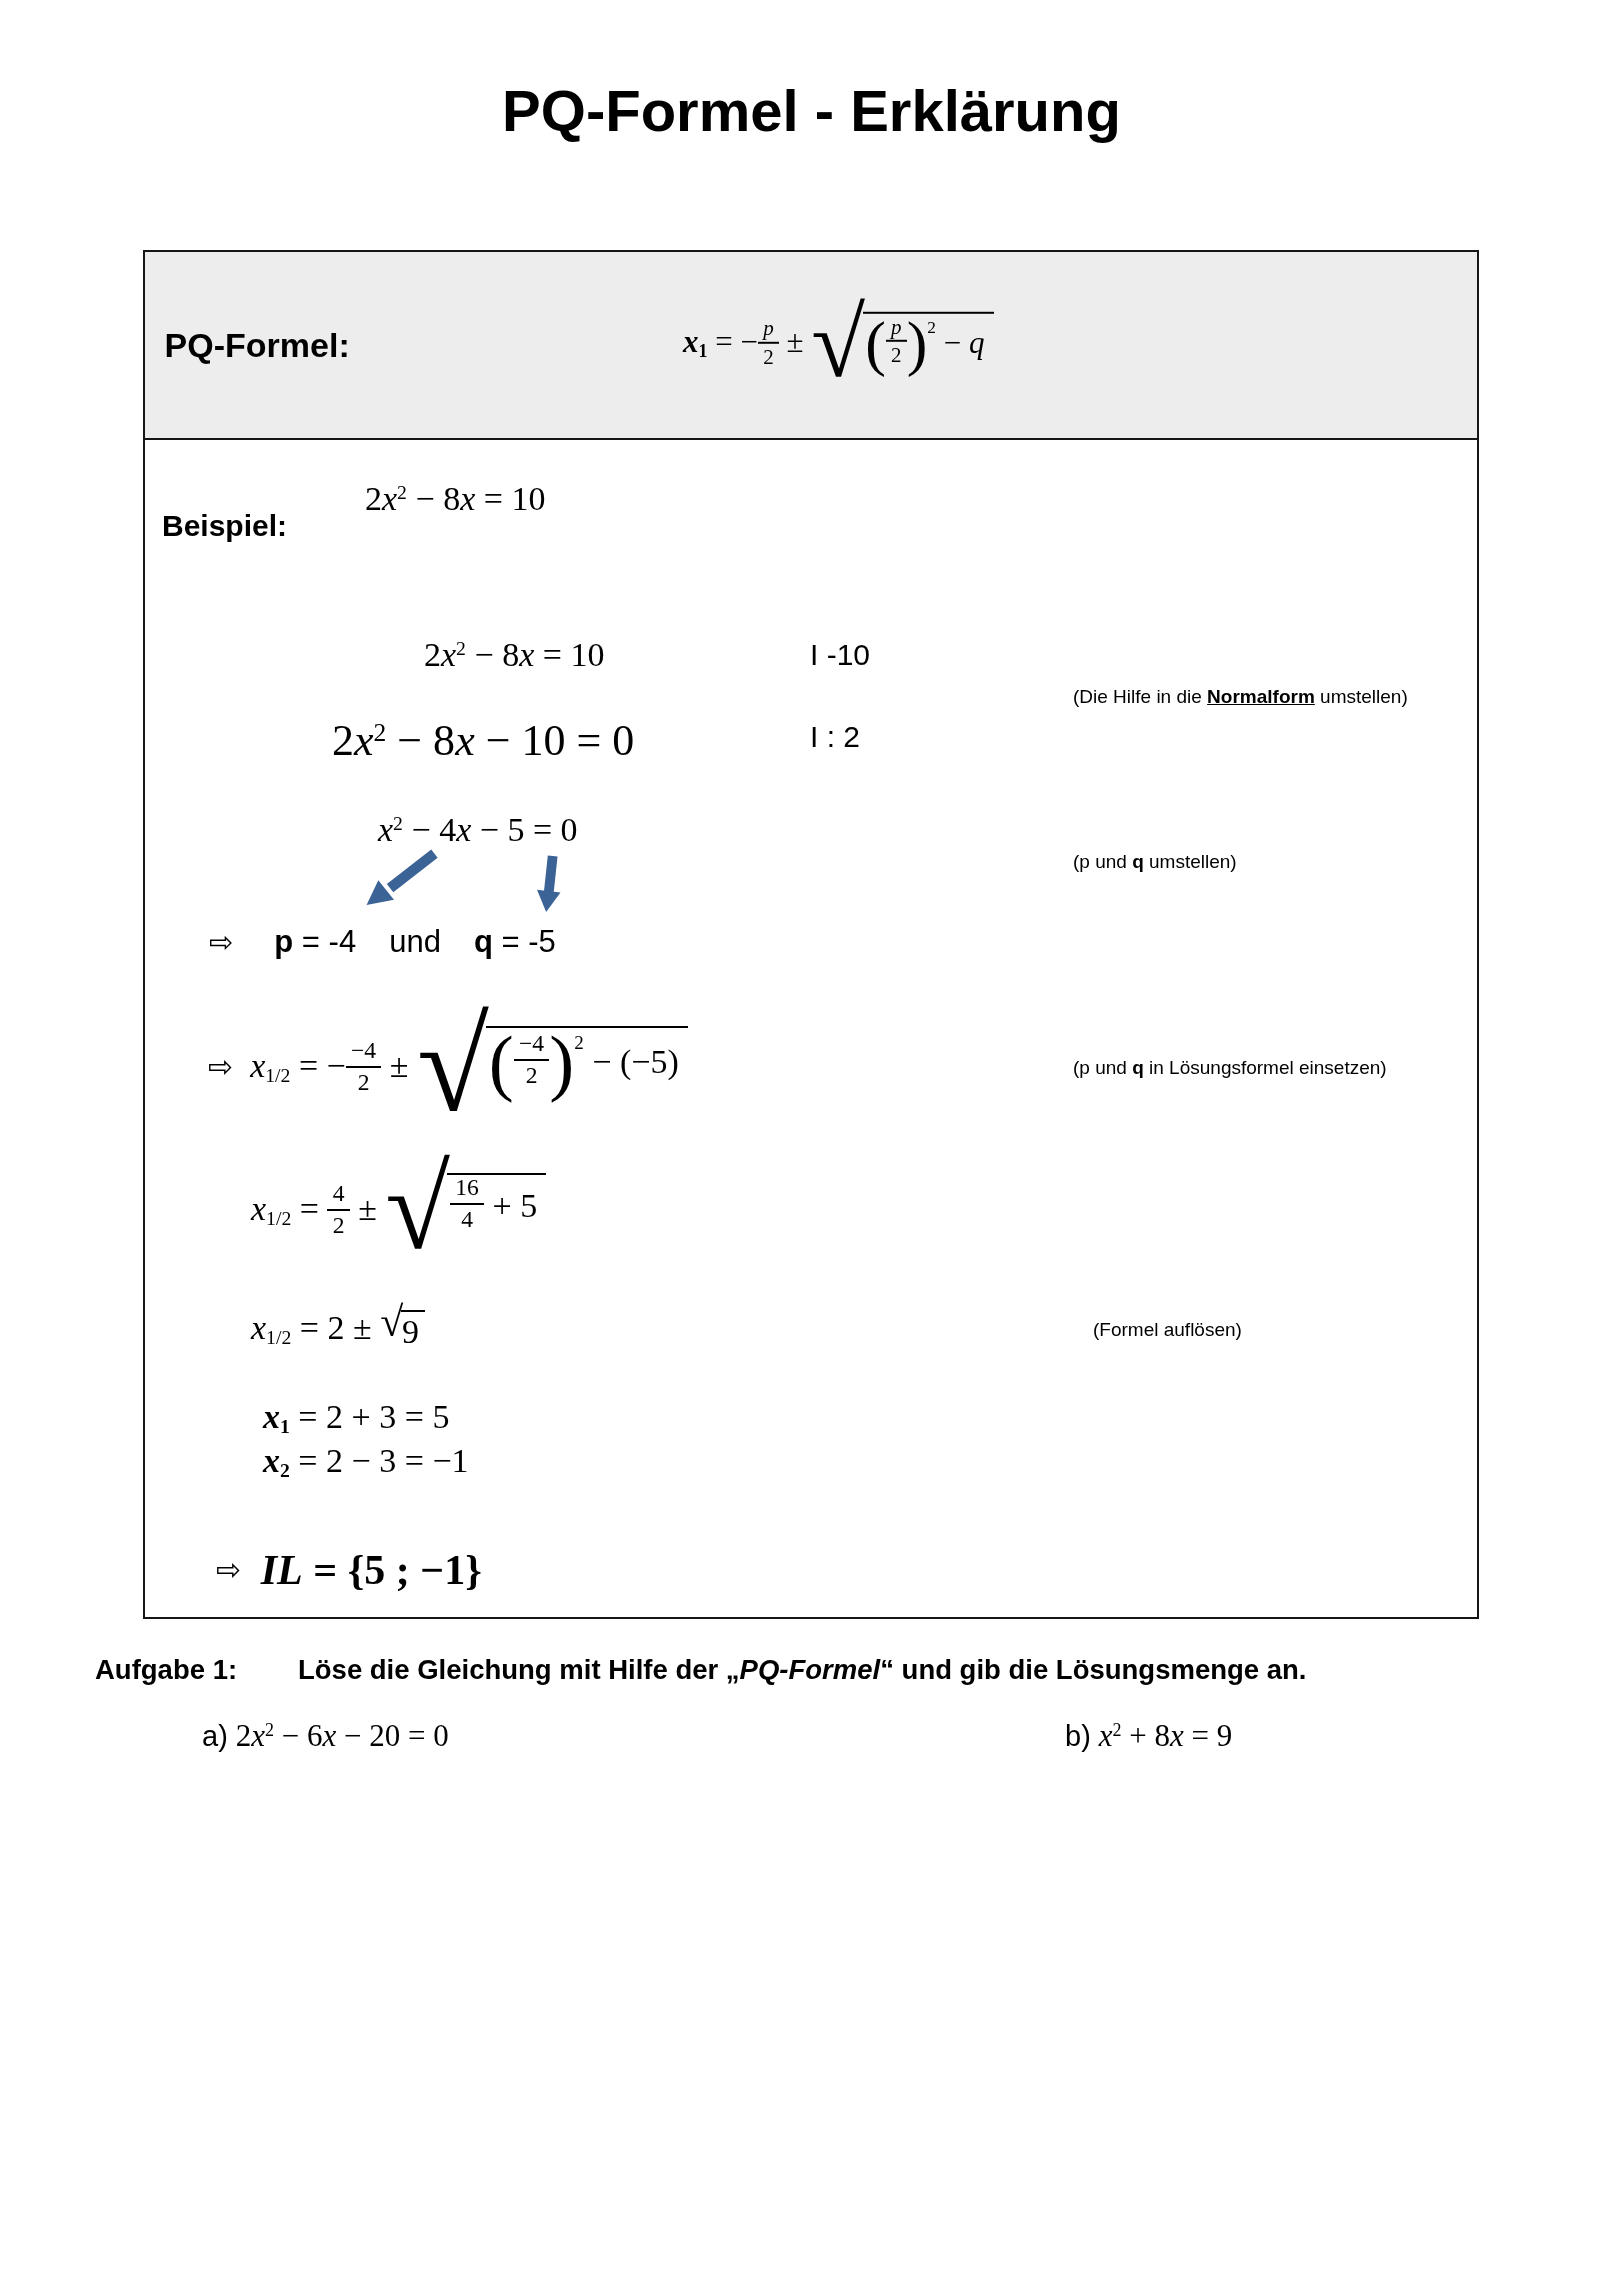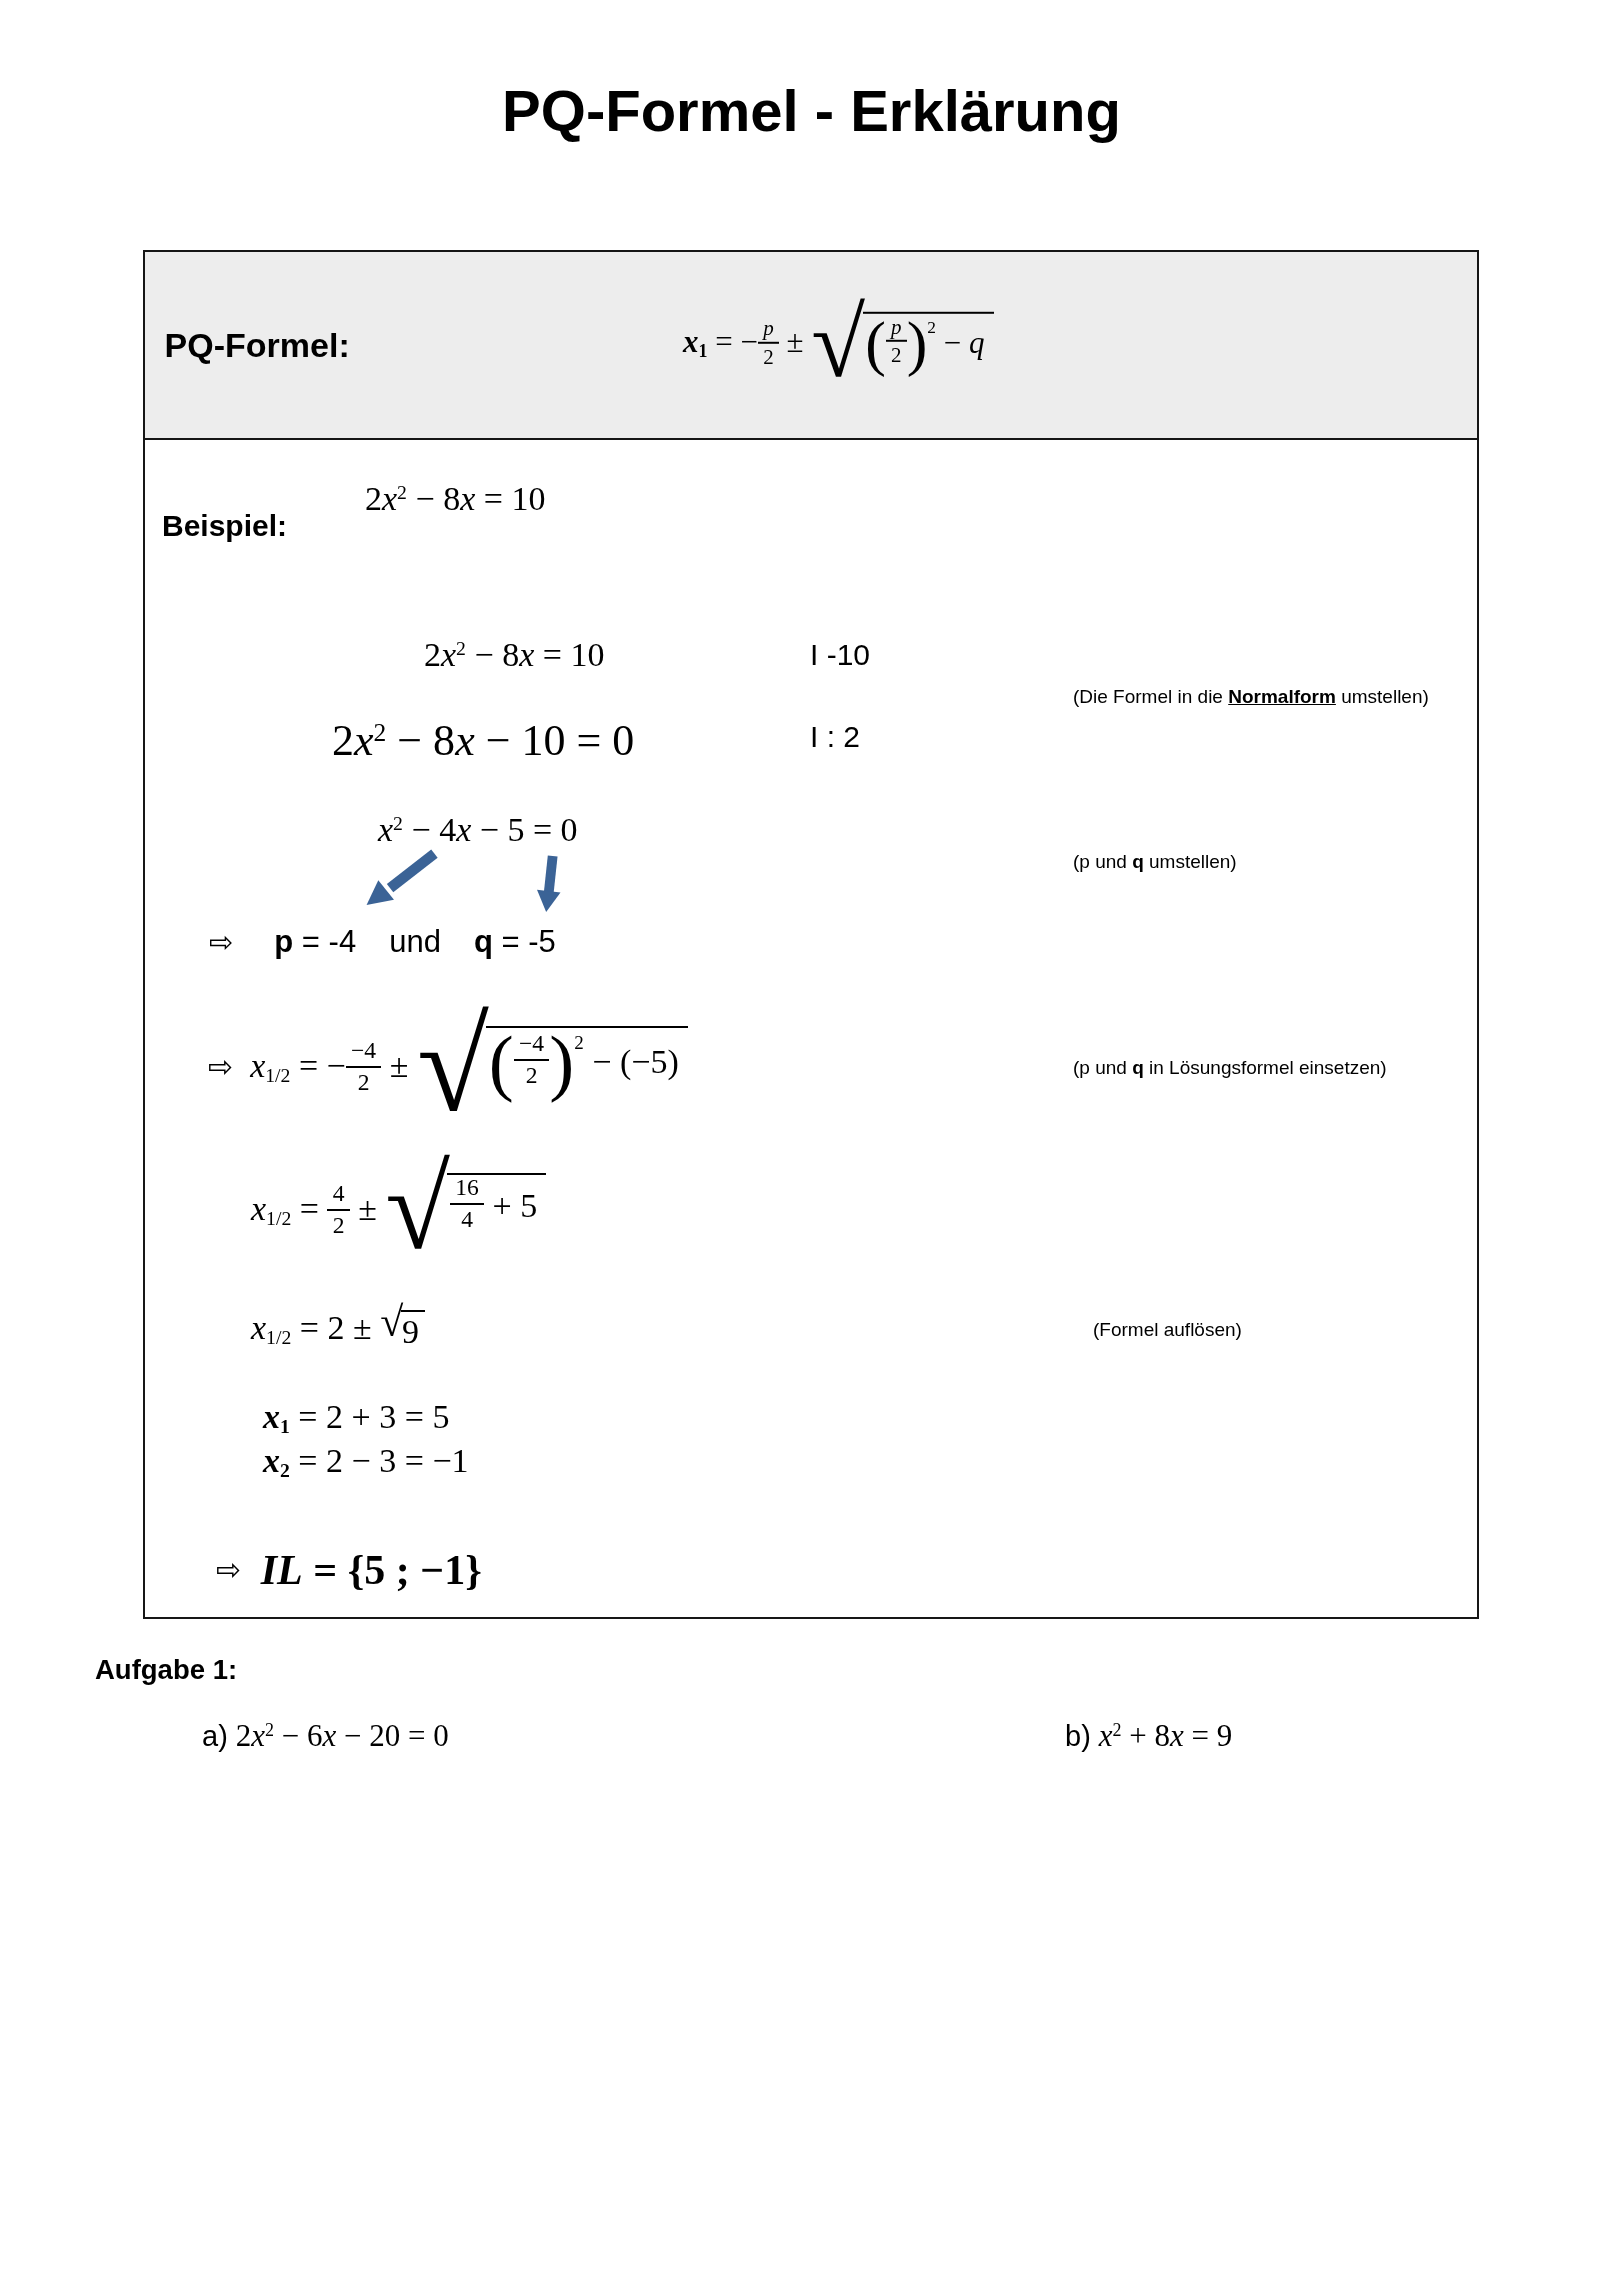--- a/index.html
+++ b/index.html
@@ -101,21 +101,21 @@
       <span class="pq-label">PQ-Formel:</span>
       <span class="mline math" id="f0"><span class="v b">x</span><span class="subn b">1</span><span> = </span><span>−</span><span class="frac"><span class="fn v">p</span><span class="fd">2</span></span><span> ± </span><span class="sqrt"><span class="rad">√</span><span class="rc"><span class="bigp">(</span><span class="frac"><span class="fn v">p</span><span class="fd">2</span></span><span class="bigp">)</span><span class="rcsup">2</span><span> − </span><span class="v">q</span></span></span></span>
     </div>
   </div>
 
   <span id="beispiel-label">Beispiel:</span>
   <span class="mline math" id="beq"><span>2</span><span class="v">x</span><span class="supn">2</span><span> − 8</span><span class="v">x</span><span> = 10</span></span>
 
   <span class="mline math" id="f1"><span>2</span><span class="v">x</span><span class="supn">2</span><span> − 8</span><span class="v">x</span><span> = 10</span></span>
   <span class="op" id="op1">I -10</span>
-  <span class="note" id="note1"><span>(Die Formel in die </span><span class="nb">Normalform</span><span> umstellen)</span></span>
+  <span class="note" id="note1"><span>(Die Hilfe in die </span><span class="nb">Normalform</span><span> umstellen)</span></span>
 
   <span class="mline math" id="f2"><span>2</span><span class="v">x</span><span class="supn">2</span><span> − 8</span><span class="v">x</span><span> − 10 = 0</span></span>
   <span class="op" id="op2">I : 2</span>
 
   <span class="mline math" id="f3"><span class="v">x</span><span class="supn">2</span><span> − 4</span><span class="v">x</span><span> − 5 = 0</span></span>
   <span class="note" id="note2"><span>(p und </span><span class="qb">q</span><span> umstellen)</span></span>
 
   <svg id="arrowL" width="79" height="62" viewBox="0 0 120 95" xmlns="http://www.w3.org/2000/svg">
     <line x1="112" y1="10" x2="44" y2="63" stroke="#3b6396" stroke-width="16"></line>
     <polygon points="8,89 50,81 26,51" fill="#3b6396"></polygon>
@@ -134,19 +134,20 @@
 
   <span class="mline math" id="f7"><span class="v">x</span><span class="subn">1/2</span><span> = 2</span><span> ± </span><span class="sqrt"><span class="rad">√</span><span class="rc"><span>9</span></span></span></span>
   <span class="note" id="note4">(Formel auflösen)</span>
 
   <span class="mline math" id="f8"><span class="v b">x</span><span class="subn b">1</span><span> = 2 + 3 = 5</span></span>
   <span class="mline math" id="f9"><span class="v b">x</span><span class="subn b">2</span><span> = 2 − 3 = −1</span></span>
 
   <span class="mline math" id="f10"><span class="arrow-glyph">⇨</span><span class="v">IL</span><span> = {5 ; −1}</span></span>
 
   <span id="aufgabe-label">Aufgabe 1:</span>
+  <span id="aufgabe-text"><span>Löse die Gleichung mit Hilfe der „</span><span class="itb">PQ-Formel</span><span>“ und gib die Lösungsmenge an.</span></span>
 
   <span class="mline math" id="taska"><span class="tlab">a) </span><span>2</span><span class="v">x</span><span class="supn">2</span><span> − 6</span><span class="v">x</span><span> − 20 = 0</span></span>
 
   <span class="mline math" id="taskb"><span class="tlab">b) </span><span class="v">x</span><span class="supn">2</span><span> + 8</span><span class="v">x</span><span> = 9</span></span>
 
 </div>
 
 
 </body></html>

